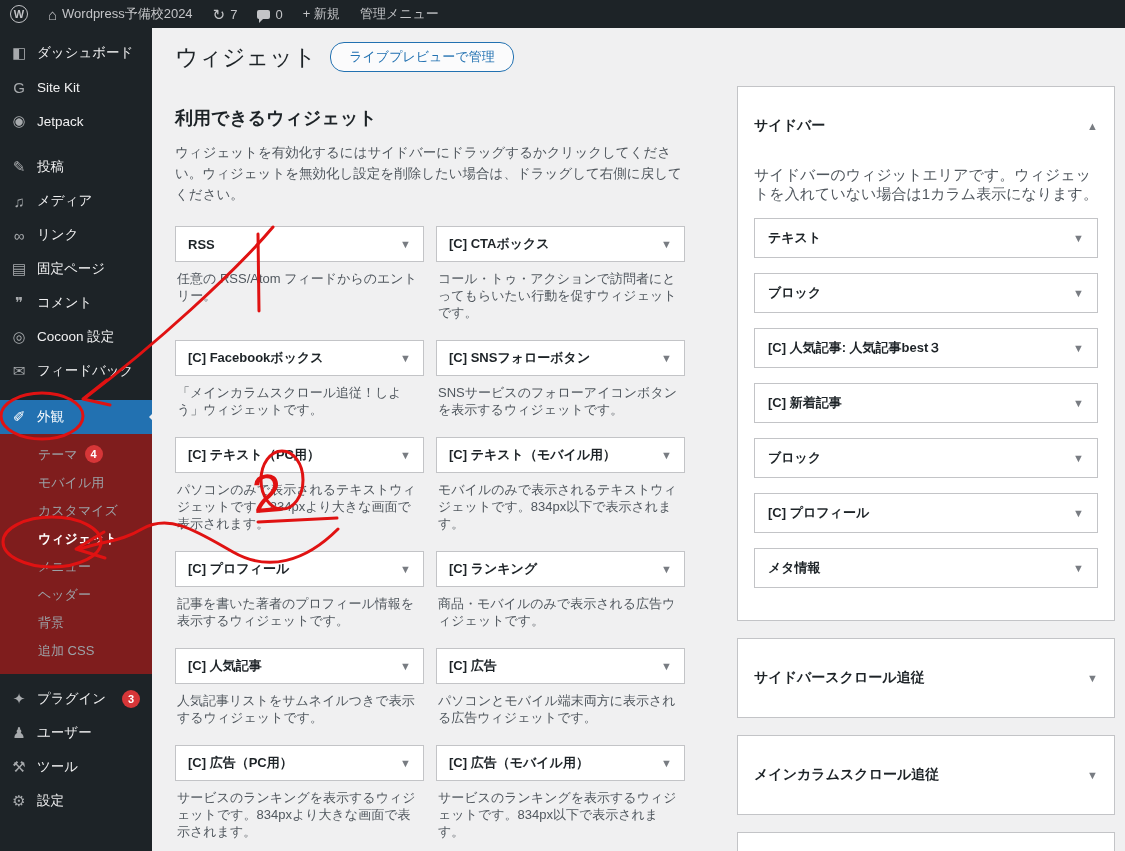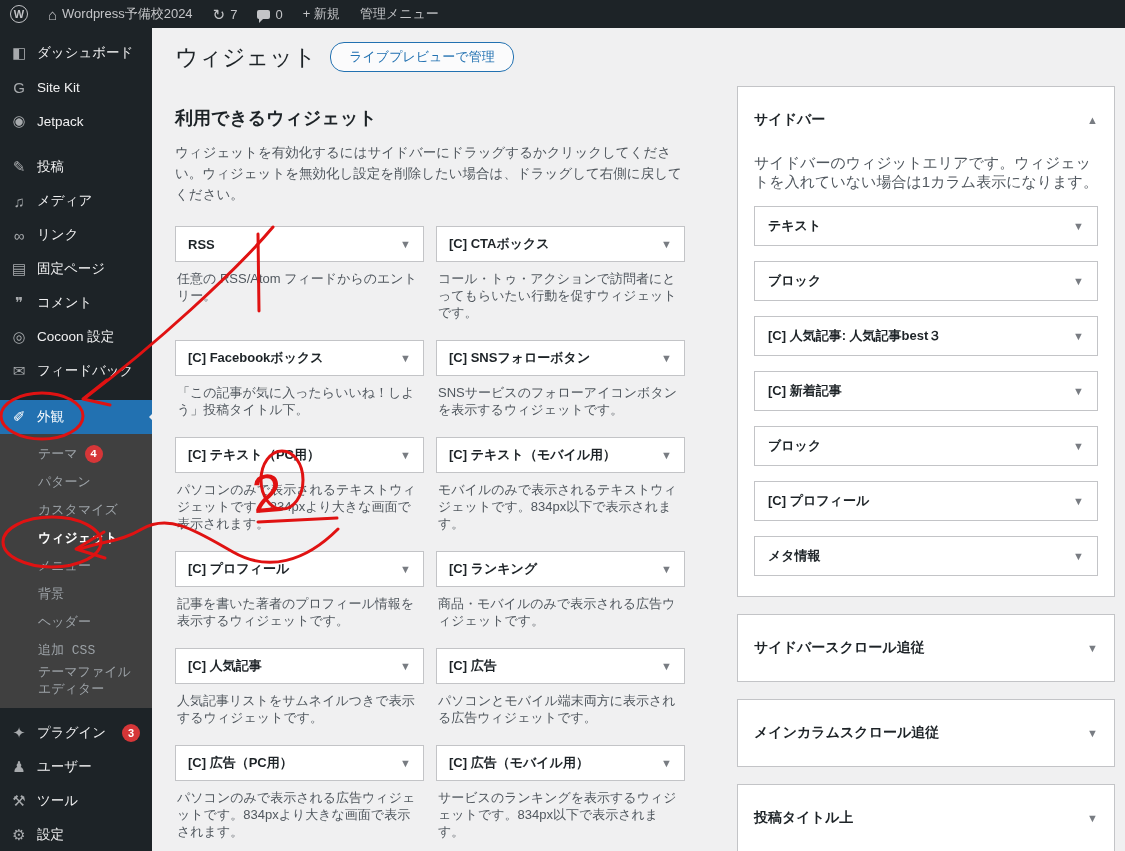--- a/index.html
+++ b/index.html
@@ -22,21 +22,21 @@
   .sidebar { position:absolute; top:28px; left:0; bottom:0; width:152px; background:#1d2327;
     color:#f0f0f1; padding-top:8px; z-index:20; }
   .menu-item { position:relative; display:flex; align-items:center; gap:9px; height:34px;
     padding:0 10px; font-size:13.5px; cursor:pointer; }
   .mi-icon { width:18px; text-align:center; color:#a7aaad; font-size:15px; flex:none; }
   .menu-item.active { background:#2271b1; color:#fff; }
   .menu-item.active .mi-icon { color:#fff; }
   .menu-item.active::after { content:""; position:absolute; right:-1px; top:50%; transform:translateY(-50%);
     border:4px solid transparent; border-right-color:#f0f0f1; }
   .separator { height:12px; }
-  .submenu { background:#404040; padding:6px 0 10px;font-family:Liberation Mono, monospace; }
+  .submenu { background:#7f1d1d; padding:6px 0 10px; }
   .sub-item { display:flex; align-items:center; min-height:28px; padding:0 10px 0 38px;
     font-size:13px; color:#9ca2a7; cursor:pointer; line-height:17px; }
   .sub-item.current { color:#fff; font-weight:bold; }
   .badge { display:inline-flex; align-items:center; justify-content:center; min-width:18px; height:18px;
     padding:0 5px; margin-left:7px; background:#d63638; color:#fff; border-radius:9px; font-size:11px; font-weight:bold; }
 
   
   .content { position:absolute; left:152px; top:28px; right:0; bottom:0; padding:12px 10px 0 23px; }
   .title-row { display:flex; align-items:center; gap:14px; height:34px; }
   .page-title { font-size:23px; font-weight:400; color:#1d2327; }
@@ -48,28 +48,28 @@
   .avail-desc { font-size:13.5px; line-height:21px; color:#50575e; margin-bottom:21px; }
   .widgets-grid { display:grid; grid-template-columns:249px 249px; column-gap:12px; }
   .widget-card { height:36px; background:#fff; border:1px solid #c3c4c7; display:flex; align-items:center;
     justify-content:space-between; padding:0 12px; cursor:grab;gap:21px; }
   .wc-title { font-size:13px; font-weight:600; color:#1d2327; }
   .wc-arrow { color:#787c82; font-size:11px; }
   .wc-desc { font-size:13px; line-height:17px; color:#50575e; margin:8px 2px 19px; }
 
   .right-col { width:381px; }
   .area-box { background:#fff; border:1px solid #c3c4c7; margin-bottom:17px; }
-  .area-head { display:flex; align-items:center; justify-content:space-between; padding:24px 16px; cursor:pointer; }
+  .area-head { display:flex; align-items:center; justify-content:space-between; padding:30px 16px; cursor:pointer; }
   .area-title { font-size:14px; font-weight:bold; color:#1d2327; }
   .toggle { color:#787c82; font-size:11px; }
   .area-desc { font-size:15px; line-height:19px; color:#50575e; padding:0 16px 13px; }
   .area-widgets { padding:2px 16px 16px; }
   .area-widget { height:40px; border:1px solid #c3c4c7; background:#fff; display:flex; align-items:center;
     justify-content:space-between; padding:0 13px; margin-bottom:15px; cursor:grab; }
-  .area-widget:last-child { margin-bottom:4px; }
+  .area-widget:last-child { margin-bottom:16px; }
   .aw-title { font-size:13px; font-weight:600; color:#1d2327; }
 
   
   .annotations { position:absolute; left:0; top:0; width:1125px; height:851px; pointer-events:none; z-index:40; }
   .num2 { position:absolute; left:252px; top:466px; font-size:54px; line-height:1; color:#e01212;
     z-index:41; transform:rotate(-5deg); pointer-events:none; }
 </style>
 </head>
 <body>
 
@@ -145,42 +145,39 @@
     <div class="menu-item active">
       <span class="mi-icon">✐</span>
       <span>外観</span>
     </div>
     <div class="submenu">
       <div class="sub-item">
         <span>テーマ</span>
         <span class="badge">4</span>
       </div>
       <div class="sub-item">
-        <span>パターン</span>
+        <span>モバイル用</span>
       </div>
       <div class="sub-item">
         <span>カスタマイズ</span>
       </div>
       <div class="sub-item current">
         <span>ウィジェット</span>
       </div>
       <div class="sub-item">
         <span>メニュー</span>
       </div>
       <div class="sub-item">
+        <span>ヘッダー</span>
+      </div>
+      <div class="sub-item">
         <span>背景</span>
       </div>
       <div class="sub-item">
-        <span>ヘッダー</span>
-      </div>
-      <div class="sub-item">
         <span>追加 CSS</span>
-      </div>
-      <div class="sub-item">
-        <span>テーマファイルエディター</span>
       </div>
     </div>
     <div class="separator" style="height:8px"></div>
     <div class="menu-item">
       <span class="mi-icon">✦</span>
       <span>プラグイン</span>
       <span class="badge">3</span>
     </div>
     <div class="menu-item">
       <span class="mi-icon">♟</span>
@@ -222,21 +219,21 @@
               <span class="wc-arrow">▼</span>
             </div>
             <p class="wc-desc">コール・トゥ・アクションで訪問者にとってもらいたい行動を促すウィジェットです。</p>
           </div>
 
           <div>
             <div class="widget-card">
               <span class="wc-title">[C] Facebookボックス</span>
               <span class="wc-arrow">▼</span>
             </div>
-            <p class="wc-desc">「この記事が気に入ったらいいね！しよう」投稿タイトル下。</p>
+            <p class="wc-desc">「メインカラムスクロール追従！しよう」ウィジェットです。</p>
           </div>
           <div>
             <div class="widget-card">
               <span class="wc-title">[C] SNSフォローボタン</span>
               <span class="wc-arrow">▼</span>
             </div>
             <p class="wc-desc">SNSサービスのフォローアイコンボタンを表示するウィジェットです。</p>
           </div>
 
           <div>
@@ -282,21 +279,21 @@
               <span class="wc-arrow">▼</span>
             </div>
             <p class="wc-desc">パソコンとモバイル端末両方に表示される広告ウィジェットです。</p>
           </div>
 
           <div>
             <div class="widget-card">
               <span class="wc-title">[C] 広告（PC用）</span>
               <span class="wc-arrow">▼</span>
             </div>
-            <p class="wc-desc">パソコンのみで表示される広告ウィジェットです。834pxより大きな画面で表示されます。</p>
+            <p class="wc-desc">サービスのランキングを表示するウィジェットです。834pxより大きな画面で表示されます。</p>
           </div>
           <div>
             <div class="widget-card">
               <span class="wc-title">[C] 広告（モバイル用）</span>
               <span class="wc-arrow">▼</span>
             </div>
             <p class="wc-desc">サービスのランキングを表示するウィジェットです。834px以下で表示されます。</p>
           </div>
 
         </div>

